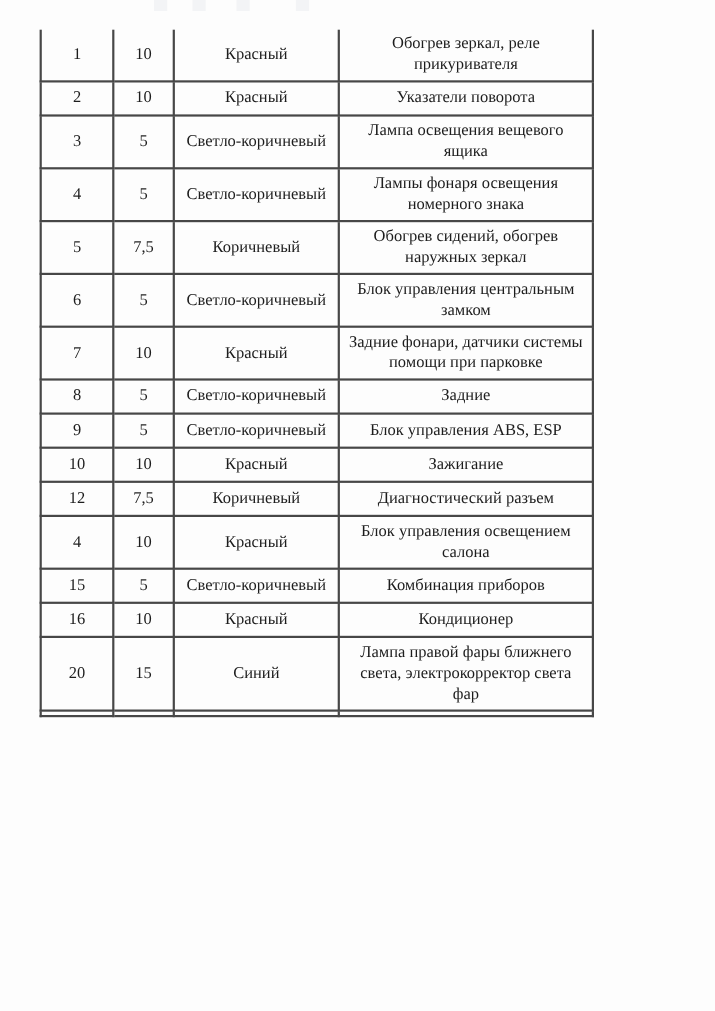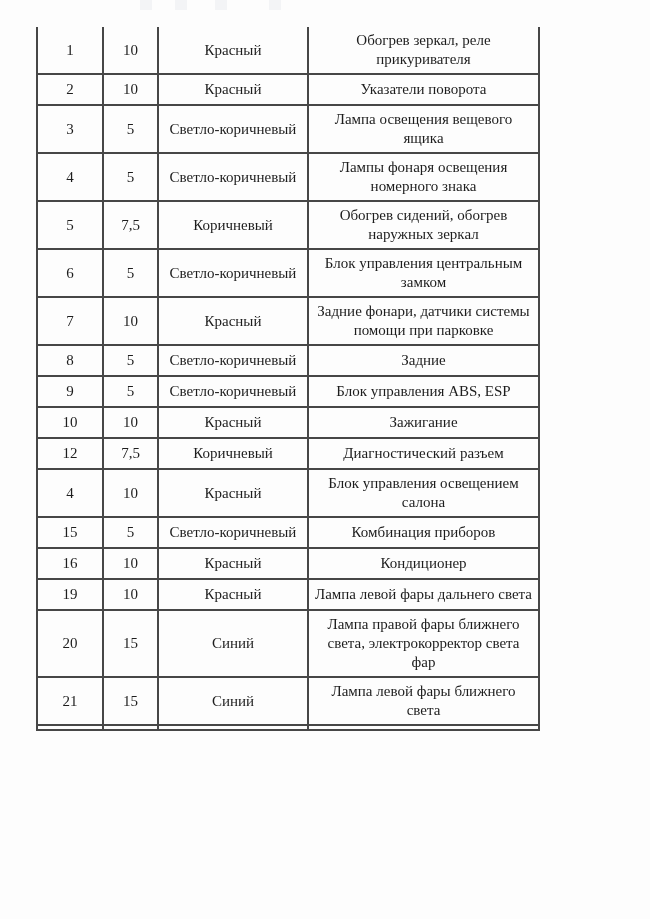--- a/index.html
+++ b/index.html
@@ -180,43 +180,30 @@
 
     <tr>
       <td>16</td>
       <td>10</td>
       <td>Красный</td>
       <td>Кондиционер</td>
     </tr>
 
 
 
-    <tr>
-      <td>19</td>
-      <td>10</td>
-      <td>Красный</td>
-      <td>Лампа левой фары дальнего света</td>
-    </tr>
 
     <tr>
       <td>20</td>
       <td>15</td>
       <td>Синий</td>
       <td>Лампа правой фары ближнего
 света, электрокорректор света
 фар</td>
     </tr>
 
-    <tr>
-      <td>21</td>
-      <td>15</td>
-      <td>Синий</td>
-      <td>Лампа левой фары ближнего
-света</td>
-    </tr>
   </tbody>
     <tfoot>
       <tr class="partial-row">
         <td></td>
         <td></td>
         <td></td>
         <td></td>
       </tr>
     </tfoot>
   </table>

